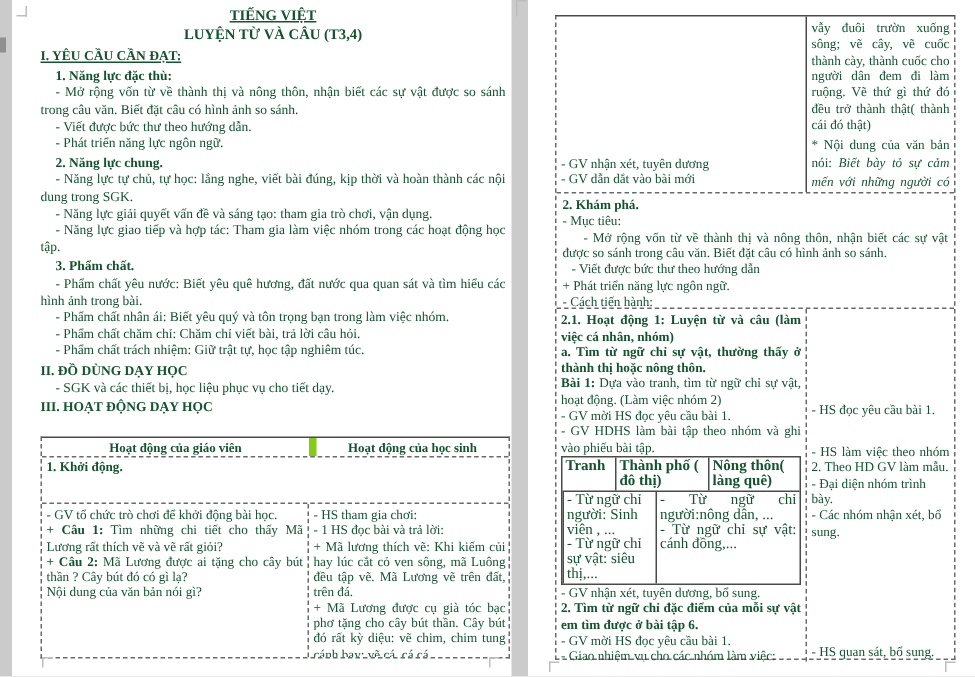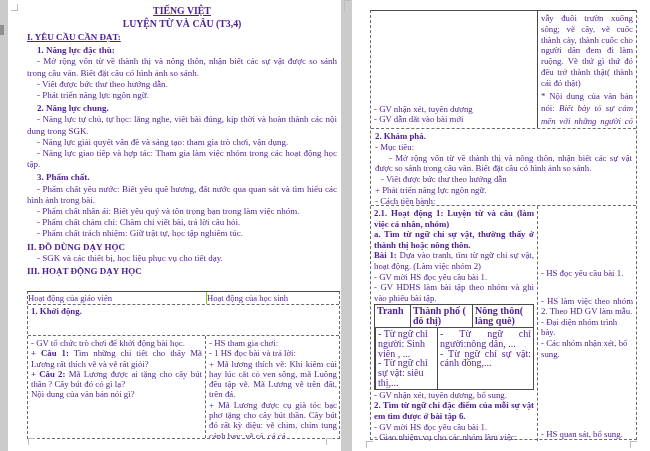--- a/index.html
+++ b/index.html
@@ -1,38 +1,38 @@
 <!DOCTYPE html>
 <html><head>
 <meta charset="utf-8">
 <style>
   html,body{margin:0;padding:0;}
   .canvas{position:relative;width:650px;height:451px;background:#cbcbcb;overflow:hidden;
-          font-family:"Liberation Serif","DejaVu Serif",serif;color:#4c1d95;}
+          font-family:"Liberation Serif","DejaVu Serif",serif;color:#14532d;}
   .page{position:absolute;top:0;background:#ffffff;height:451px;box-sizing:border-box;}
   #page1{left:8px;width:333px;padding:4px 4px 0 19px;}
   #page2{left:352px;width:298px;}
   .line{font-size:9px;line-height:11.2px;}
   .t-title{font-size:9.8px;line-height:13px;}
   .c{text-align:center;}
   .b{font-weight:bold;}
   .u{text-decoration:underline;}
   .i{font-style:italic;}
   .j{text-align:justify;}
   .ind{padding-left:10px;}
   .para{text-indent:10px;}
   .mt{margin-top:2px;}
 
   
   .t1{position:absolute;left:19px;top:291px;width:313px;box-sizing:border-box;
       border-top:1px solid #4a4a4a;border-left:1px dashed #6a6a6a;border-right:1px dashed #6a6a6a;
       border-bottom:1px dashed #6a6a6a;font-size:8.8px;line-height:10.3px;}
   .t1-head{display:flex;border-bottom:1px dashed #6a6a6a;height:13px;box-sizing:border-box;}
-  .t1-hcell{width:178px;text-align:left;font-weight:normal;font-size:8.6px;line-height:12px;box-sizing:border-box;}
-  .t1-hcell.rgt{flex:1;border-left:1px solid #84cc16;}
+  .t1-hcell{width:178px;text-align:center;font-weight:bold;font-size:8.6px;line-height:12px;box-sizing:border-box;}
+  .t1-hcell.rgt{flex:1;border-left:5px solid #84cc16;}
   .t1-merged{padding:1px 2px 2px 3px;border-bottom:1px dashed #6a6a6a;height:31px;box-sizing:border-box;overflow:hidden;}
   .ms{padding-left:4px;margin-top:20px;}
   .t1-split{display:flex;height:102px;box-sizing:border-box;}
   .cell-gv{width:178px;box-sizing:border-box;border-right:1px dashed #6a6a6a;padding:2px 3px 0 3px;overflow:hidden;}
   .cell-hs{flex:1;padding:2px 2px 0 3px;overflow:hidden;}
 
   
   .t2{position:absolute;left:18px;top:10px;width:267px;height:430px;box-sizing:border-box;
       border-top:1px solid #4a4a4a;border-left:1px dashed #6a6a6a;border-right:1px dashed #6a6a6a;
       border-bottom:1px dashed #6a6a6a;font-size:8.8px;line-height:10.6px;}

